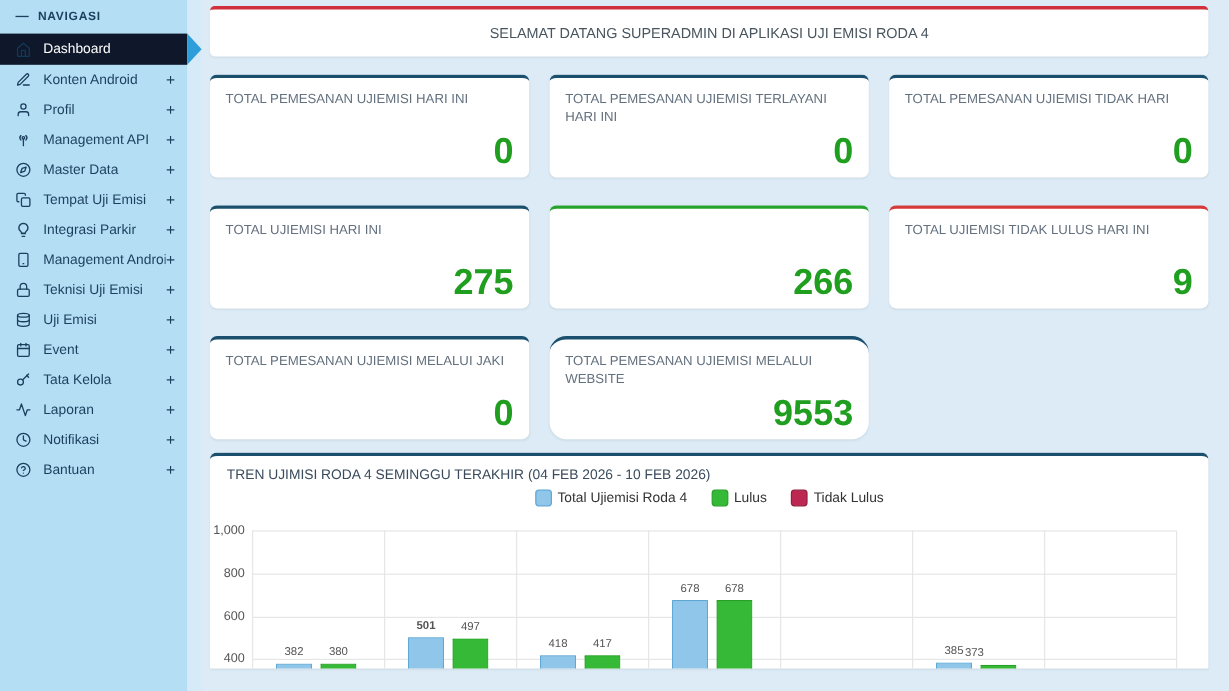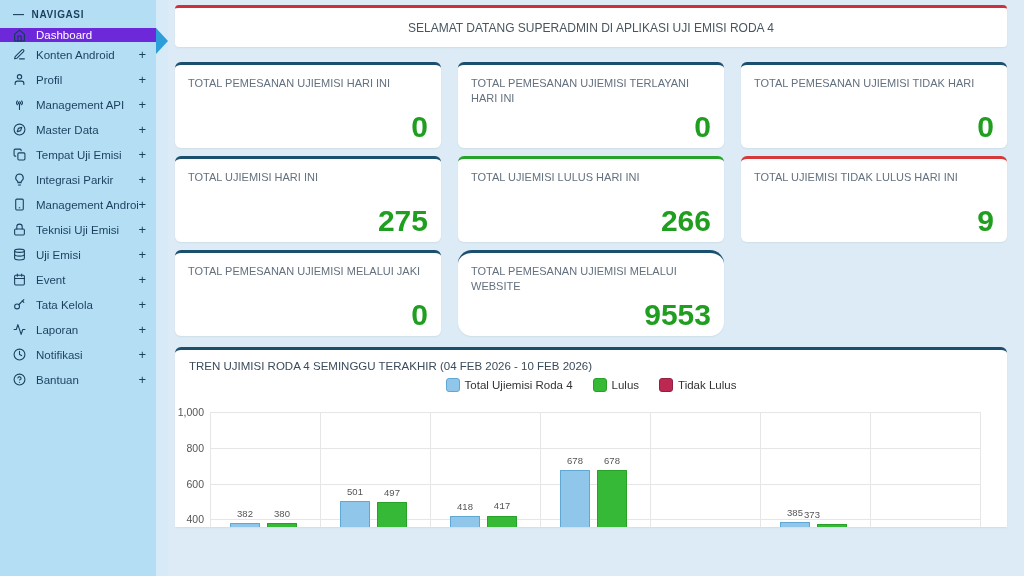--- a/index.html
+++ b/index.html
@@ -20,36 +20,36 @@
   .nav-heading .dash { font-size:11px; font-weight:bold; }
   .nav-item {
     position:relative; height:25px; display:flex; align-items:center;
     padding:0 10px 0 13px; color:#1c3f5e; font-size:11.5px; cursor:pointer;
   }
   .nav-item .nav-icon { width:14px; height:14px; margin-right:9px; display:flex; align-items:center; }
   .nav-item .nav-icon svg { width:13px; height:13px; stroke:#1c3f5e; stroke-width:2; fill:none;
     stroke-linecap:round; stroke-linejoin:round; }
   .nav-item .nav-label { flex:1; white-space:nowrap; overflow:hidden; }
   .nav-item .nav-plus { font-size:13px; color:#1c3f5e; }
-  .nav-item.active { background:#6d28d9; color:#ffffff; height:14px; }
+  .nav-item.active { background:#0f172a; color:#ffffff; height:26px; }
   .nav-item.active .nav-icon svg { stroke:#123a57; }
   .nav-item.active::after {
     content:""; position:absolute; right:-12px; top:0;
     border-top:13px solid transparent; border-bottom:13px solid transparent;
     border-left:12px solid #2e9edb;
   }
   
   .main { flex:1; padding:5px 17px 0 7px; }
   .banner {
     background:#ffffff; border-top:3px solid #d0303c; border-radius:4px;
     height:42px; display:flex; align-items:center; justify-content:center;
     font-size:12px; color:#49565f; margin-bottom:15px;
     box-shadow:0 1px 2px rgba(0,0,0,.06);
   }
-  .cards-grid { display:grid; grid-template-columns:repeat(3,1fr); gap:8px 17px; }
+  .cards-grid { display:grid; grid-template-columns:repeat(3,1fr); gap:23px 17px; }
   .stat-card {
     background:#ffffff; border-top:3px solid #1b4f6e; border-radius:6px;
     height:86px; padding:11px 13px 8px; position:relative;
     box-shadow:0 1px 2px rgba(0,0,0,.06);
   }
   .stat-label { font-size:11px; color:#63707e; line-height:1.35; padding-right:4px; }
   .stat-value {
     position:absolute; right:13px; bottom:4px;
     font-size:30px; font-weight:bold; color:#1f9e1f;
   }
@@ -250,21 +250,20 @@
       </div>
       <div class="stat-card" style="border-top-color: rgb(27, 79, 110);">
         <div class="stat-label">TOTAL PEMESANAN UJIEMISI TIDAK HARI</div>
         <div class="stat-value">0</div>
       </div>
       <div class="stat-card" style="border-top-color: rgb(27, 79, 110);">
         <div class="stat-label">TOTAL UJIEMISI HARI INI</div>
         <div class="stat-value">275</div>
       </div>
       <div class="stat-card" style="border-top-color: rgb(38, 163, 42);">
-        <div class="stat-label">TOTAL UJIEMISI LULUS HARI INI</div>
         <div class="stat-value">266</div>
       </div>
       <div class="stat-card" style="border-top-color: rgb(214, 57, 57);">
         <div class="stat-label">TOTAL UJIEMISI TIDAK LULUS HARI INI</div>
         <div class="stat-value">9</div>
       </div>
       <div class="stat-card" style="border-top-color: rgb(27, 79, 110);">
         <div class="stat-label">TOTAL PEMESANAN UJIEMISI MELALUI JAKI</div>
         <div class="stat-value">0</div>
       </div>
@@ -305,36 +304,36 @@
         <div class="vgrid" style="left: 110px;"></div>
         <div class="vgrid" style="left: 220px;"></div>
         <div class="vgrid" style="left: 330px;"></div>
         <div class="vgrid" style="left: 440px;"></div>
         <div class="vgrid" style="left: 550px;"></div>
         <div class="vgrid" style="left: 660px;"></div>
         <div class="vgrid" style="left: 770px;"></div>
         <div class="bar" style="left: 20px; width: 30px; height: 68.378px; background: rgb(144, 198, 233); border-top: 1px solid rgb(95, 168, 211); border-right: 1px solid rgb(95, 168, 211); border-bottom: none; border-left: 1px solid rgb(95, 168, 211); border-image: initial;"></div>
         <span class="bar-label" style="left: 15px; top: 95.622px;">382</span>
         <div class="bar" style="left: 130px; width: 30px; height: 89.679px; background: rgb(144, 198, 233); border-top: 1px solid rgb(95, 168, 211); border-right: 1px solid rgb(95, 168, 211); border-bottom: none; border-left: 1px solid rgb(95, 168, 211); border-image: initial;"></div>
-        <span class="bar-label" style="left: 125px; top: 74.321px;">501</span>
+        <span class="bar-label" style="left: 125px; top: 74.321px; font-weight: bold;">501</span>
         <div class="bar" style="left: 240px; width: 30px; height: 74.822px; background: rgb(144, 198, 233); border-top: 1px solid rgb(95, 168, 211); border-right: 1px solid rgb(95, 168, 211); border-bottom: none; border-left: 1px solid rgb(95, 168, 211); border-image: initial;"></div>
         <span class="bar-label" style="left: 235px; top: 89.178px;">418</span>
         <div class="bar" style="left: 350px; width: 30px; height: 121.362px; background: rgb(144, 198, 233); border-top: 1px solid rgb(95, 168, 211); border-right: 1px solid rgb(95, 168, 211); border-bottom: none; border-left: 1px solid rgb(95, 168, 211); border-image: initial;"></div>
         <span class="bar-label" style="left: 345px; top: 42.638px;">678</span>
         <span class="bar-label" style="left: 455px; top: 152.902px;">62</span>
         <div class="bar" style="left: 570px; width: 30px; height: 68.915px; background: rgb(144, 198, 233); border-top: 1px solid rgb(95, 168, 211); border-right: 1px solid rgb(95, 168, 211); border-bottom: none; border-left: 1px solid rgb(95, 168, 211); border-image: initial;"></div>
         <span class="bar-label" style="left: 565px; top: 95.085px;">385</span>
         <div class="bar" style="left: 680px; width: 30px; height: 49.225px; background: rgb(144, 198, 233); border-top: 1px solid rgb(95, 168, 211); border-right: 1px solid rgb(95, 168, 211); border-bottom: none; border-left: 1px solid rgb(95, 168, 211); border-image: initial;"></div>
         <span class="bar-label" style="left: 675px; top: 114.775px;">275</span>
         <div class="bar" style="left: 57px; width: 30px; height: 68.02px; background: rgb(54, 185, 54); border-top: 1px solid rgb(39, 161, 39); border-right: 1px solid rgb(39, 161, 39); border-bottom: none; border-left: 1px solid rgb(39, 161, 39); border-image: initial;"></div>
         <span class="bar-label" style="left: 52px; top: 95.98px;">380</span>
         <div class="bar" style="left: 167px; width: 30px; height: 88.963px; background: rgb(54, 185, 54); border-top: 1px solid rgb(39, 161, 39); border-right: 1px solid rgb(39, 161, 39); border-bottom: none; border-left: 1px solid rgb(39, 161, 39); border-image: initial;"></div>
         <span class="bar-label" style="left: 162px; top: 75.037px;">497</span>
         <div class="bar" style="left: 277px; width: 30px; height: 74.643px; background: rgb(54, 185, 54); border-top: 1px solid rgb(39, 161, 39); border-right: 1px solid rgb(39, 161, 39); border-bottom: none; border-left: 1px solid rgb(39, 161, 39); border-image: initial;"></div>
-        <span class="bar-label" style="left: 272px; top: 89.357px; font-family: Liberation Mono, monospace;">417</span>
+        <span class="bar-label" style="left: 272px; top: 89.357px;">417</span>
         <div class="bar" style="left: 387px; width: 30px; height: 121.362px; background: rgb(54, 185, 54); border-top: 1px solid rgb(39, 161, 39); border-right: 1px solid rgb(39, 161, 39); border-bottom: none; border-left: 1px solid rgb(39, 161, 39); border-image: initial;"></div>
         <span class="bar-label" style="left: 382px; top: 42.638px;">678</span>
         <span class="bar-label" style="left: 492px; top: 152.902px;">62</span>
         <div class="bar" style="left: 607px; width: 30px; height: 66.767px; background: rgb(54, 185, 54); border-top: 1px solid rgb(39, 161, 39); border-right: 1px solid rgb(39, 161, 39); border-bottom: none; border-left: 1px solid rgb(39, 161, 39); border-image: initial;"></div>
         <span class="bar-label" style="left: 582px; top: 97.233px;">373</span>
         <div class="bar" style="left: 717px; width: 30px; height: 47.614px; background: rgb(54, 185, 54); border-top: 1px solid rgb(39, 161, 39); border-right: 1px solid rgb(39, 161, 39); border-bottom: none; border-left: 1px solid rgb(39, 161, 39); border-image: initial;"></div>
         <span class="bar-label" style="left: 712px; top: 116.386px;">266</span>
       </div>
   </div>
 </main>

